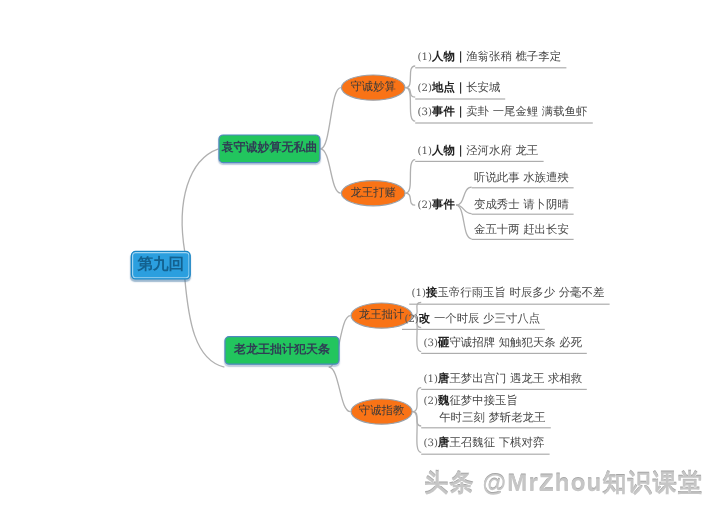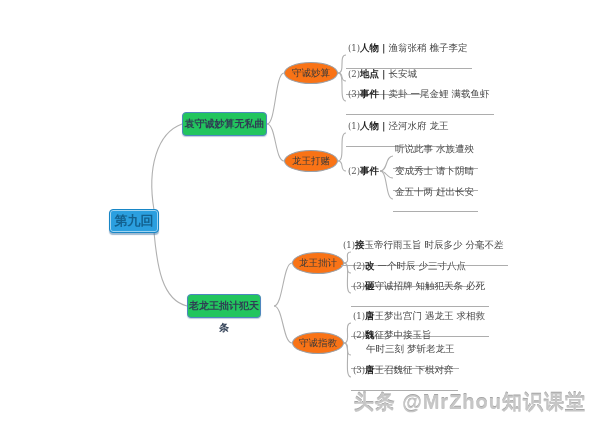--- a/index.html
+++ b/index.html
@@ -17,36 +17,36 @@
     box-shadow:inset 0 0 0 1px rgba(255,255,255,.55), 0 2px 1px rgba(40,100,150,.45);
     color:#13618f;font-size:13px;font-weight:bold;text-align:center;
   }
   
   .branch{
     height:24px;line-height:22px;background:#22c55e;border:1px solid #4f87bf;border-radius:4px;
     box-shadow:0 1px 1px rgba(110,140,175,.45);
     color:#2f3e54;font-size:10px;font-weight:bold;text-align:center;
   }
   .b1{left:182px;top:112px;width:85px;}
-  .b2{left:187px;top:294px;width:74px;}
+  .b2{left:187px;top:280px;width:96px;}
 
   
   .bubble{
     height:22px;line-height:20px;background:#f97316;border:1px solid #99a1aa;border-radius:50%;
     color:#3a3a3a;font-size:9.5px;text-align:center;
   }
   .bub1{left:284px;top:62px;width:54px;}
   .bub2{left:284px;top:150px;width:54px;}
   .bub3{left:292px;top:252px;width:52px;}
   .bub4{left:292px;top:332px;width:52px;}
 
   
   .leaf{
     font-size:9.5px;line-height:13px;color:#474747;white-space:nowrap;
-    padding:0 4px 13px 2px;
+    padding:0 4px 1px 2px;
   }
   .leaf.u{border-bottom:1px solid #adadad;}
   .leaf b{color:#222;}
   .leaf .num{font-size:8.5px;color:#555;}
   .leaf .sep{font-weight:bold;margin:0 3px;color:#333;}
   .leaf .line2{display:block;margin-left:13px;}
 
   
   .watermark{
     right:14px;top:389px;font-family:Liberation Sans, sans-serif;
@@ -124,21 +124,21 @@
   <div class="node leaf u" style="left:393px;top:164px;">
     <span>变成秀士 请卜阴晴</span>
   </div>
   <div class="node leaf u" style="left:393px;top:185px;">
     <span>金五十两 赶出长安</span>
   </div>
 
   <div class="node leaf u" style="left:341px;top:238px;">
     <span class="num">(1)</span><b>接</b><span>玉帝行雨玉旨 时辰多少 分毫不差</span>
   </div>
-  <div class="node leaf u" style="left:351px;top:259px;text-align:center;">
+  <div class="node leaf u" style="left:335px;top:259px;text-align:center;">
     <span class="num">(2)</span><b>改</b><span> 一个时辰 少三寸八点</span>
   </div>
   <div class="node leaf u" style="left:351px;top:279px;">
     <span class="num">(3)</span><b>砸</b><span>守诚招牌 知触犯天条 必死</span>
   </div>
 
   <div class="node leaf u" style="left:351px;top:309px;">
     <span class="num">(1)</span><b>唐</b><span>王梦出宫门 遇龙王 求相救</span>
   </div>
   <div class="node leaf u" style="left:351px;top:328px;">

